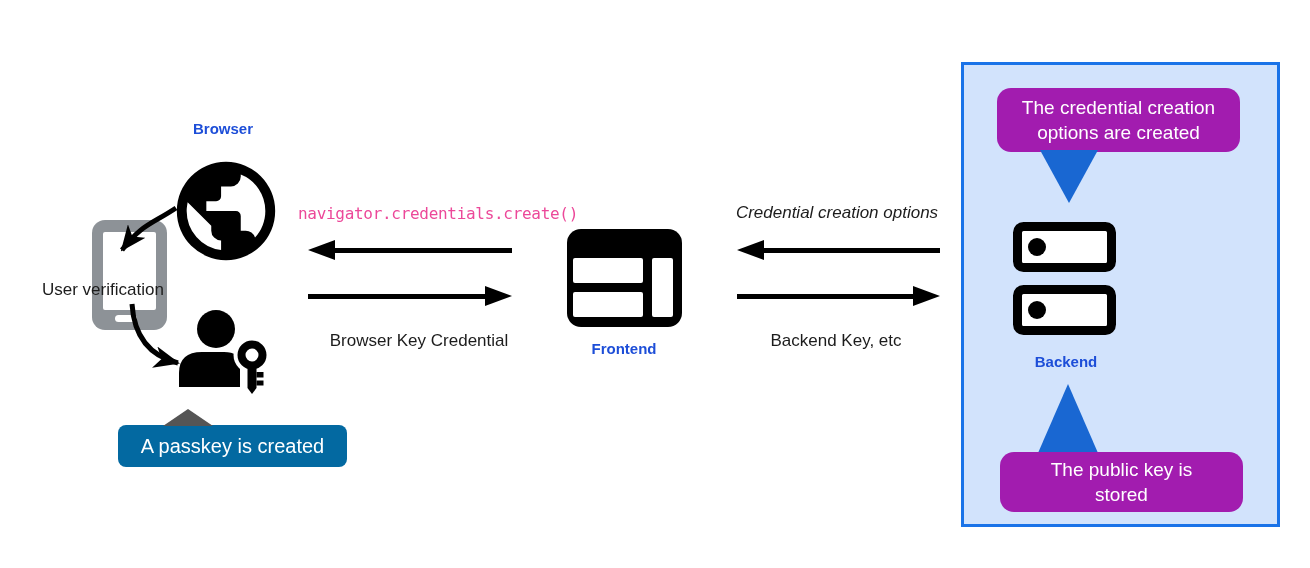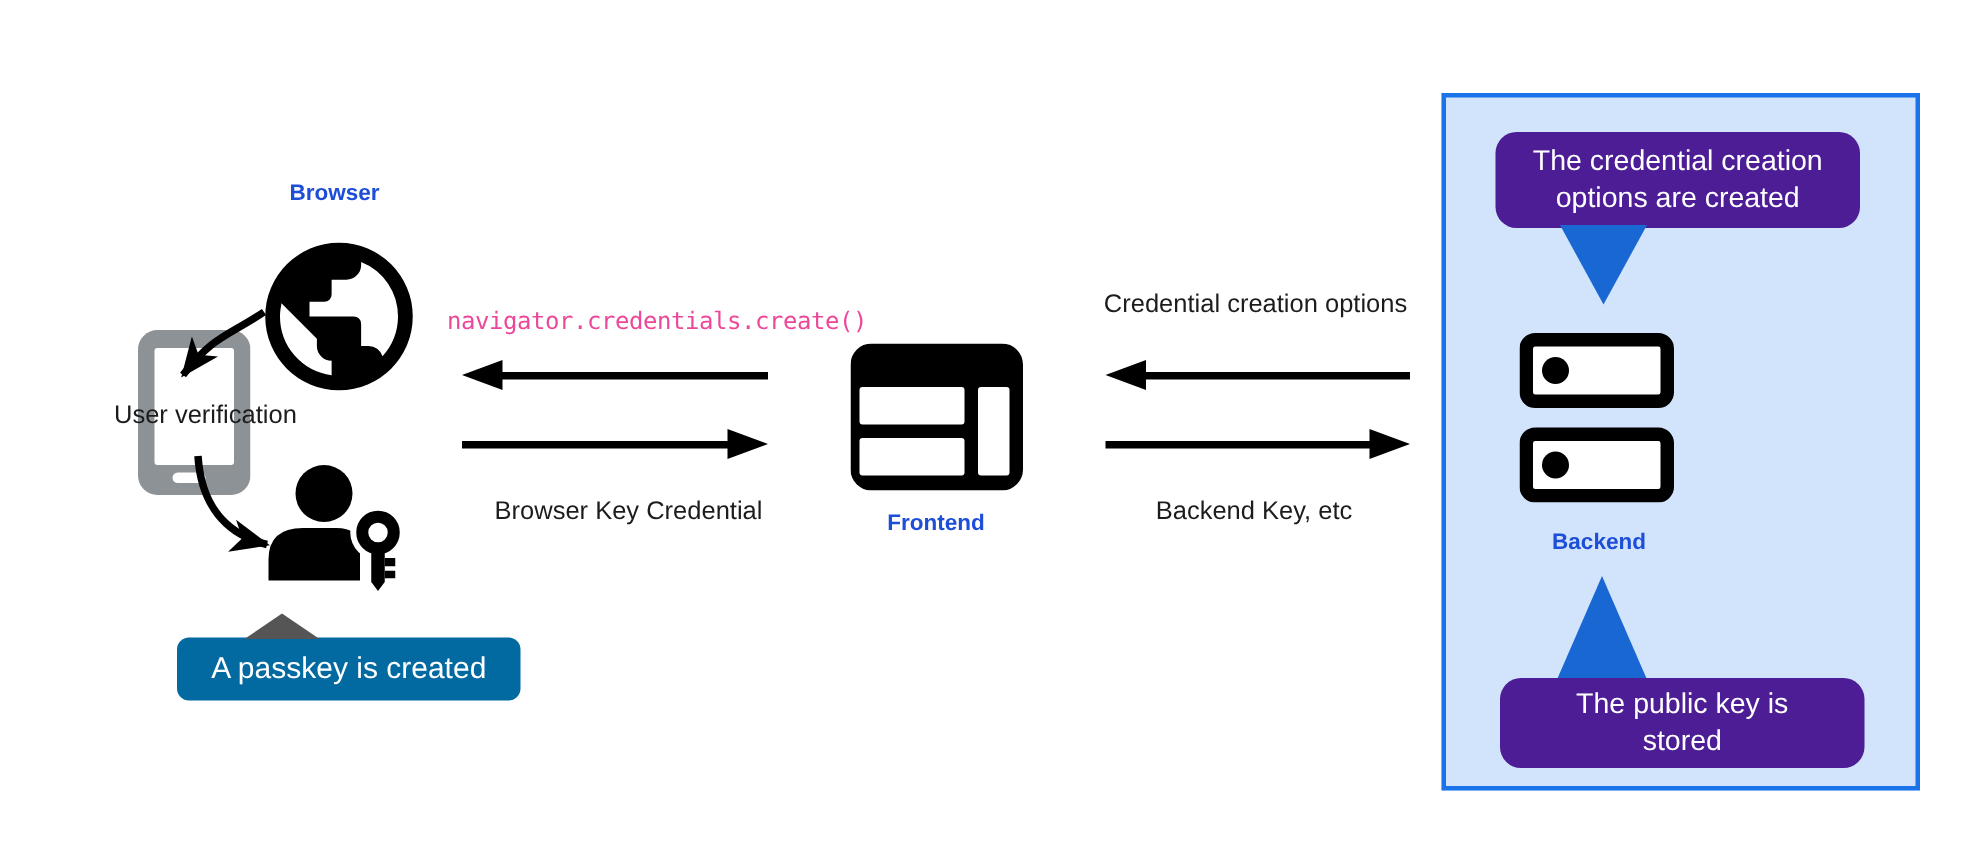--- a/index.html
+++ b/index.html
@@ -10,21 +10,21 @@
   .lbl.code{font-family:"DejaVu Sans Mono","Liberation Mono",monospace;font-size:16px;color:#ec4899;letter-spacing:-0.3px;}
   .lbl.noctr{transform:none;}
   .arrow{position:absolute;height:21px;}
   .arrow .shaft{position:absolute;top:8px;height:5px;background:#000;}
   .arrow .head{position:absolute;top:0;width:0;height:0;border-top:10.5px solid transparent;border-bottom:10.5px solid transparent;}
   .arrow.pl .head{left:0;border-right:27px solid #000;}
   .arrow.pl .shaft{left:24px;right:0;}
   .arrow.pr .head{right:0;border-left:27px solid #000;}
   .arrow.pr .shaft{right:24px;left:0;}
   .callout{position:absolute;display:flex;align-items:center;justify-content:center;text-align:center;color:#fff;border-radius:14px;box-sizing:border-box;}
-  .callout.blue{background:#4c1d95;font-size:19px;line-height:1.32;}
+  .callout.blue{background:#a21caf;font-size:19px;line-height:1.32;}
   .callout.gray{background:#0369a1;border-radius:8px;font-size:20px;}
   .tri{position:absolute;width:0;height:0;}
   .backend-box{position:absolute;left:961px;top:62px;width:319px;height:465px;background:#d2e3fc;border:3px solid #1a73e8;box-sizing:border-box;}
   svg{display:block;}
 </style>
 </head>
 <body>
 
 <div class="abs" style="left:0;top:0;width:1310px;height:568px;">
 
@@ -43,21 +43,21 @@
   <svg class="abs" style="left:0;top:0;pointer-events:none;" width="400" height="420" viewBox="0 0 400 420">
     <defs>
       <marker id="ah" viewBox="0 0 26 22" markerWidth="26" markerHeight="22" refX="24" refY="11" orient="auto" markerUnits="userSpaceOnUse">
         <path d="M0,0 L26,11 L0,22 L7,11 Z" fill="#000000"></path>
       </marker>
     </defs>
     <path d="M 176,208 C 152,224 142,224 122,250" fill="none" stroke="#000000" stroke-width="5" marker-end="url(#ah)"></path>
     <path d="M 132,304 C 134,336 150,356 178,363" fill="none" stroke="#000000" stroke-width="5" marker-end="url(#ah)"></path>
   </svg>
 
-  <div class="lbl noctr" style="left:42px;top:267px;margin-left:34px;">User verification</div>
+  <div class="lbl noctr" style="left:42px;top:280px;">User verification</div>
 
   <svg class="abs" style="left:178px;top:309px;" width="95" height="85" viewBox="0 0 95 85">
     <circle cx="38" cy="20" r="19" fill="#000000"></circle>
     <path d="M1,78 L1,64 Q1,43 24,43 L46,43 Q62,43 62,56 L62,78 Z" fill="#000000"></path>
     <circle cx="74" cy="46" r="18.5" fill="#ffffff"></circle>
     <circle cx="74" cy="46" r="10.5" fill="none" stroke="#000000" stroke-width="8"></circle>
     <rect x="69.5" y="57" width="9" height="22" fill="#000000"></rect>
     <rect x="78.5" y="63" width="7" height="5.5" fill="#000000"></rect>
     <rect x="78.5" y="71.5" width="7" height="5" fill="#000000"></rect>
     <polygon points="69.5,79 78.5,79 74,85" fill="#000000"></polygon>
@@ -82,21 +82,21 @@
   <div class="lbl" style="left:419px;top:331px;">Browser Key Credential</div>
 
   <svg class="abs" style="left:567px;top:229px;" width="115" height="98" viewBox="0 0 115 98">
     <rect x="0" y="0" width="115" height="98" rx="14" fill="#000000"></rect>
     <rect x="6" y="29" width="70" height="25" rx="2" fill="#ffffff"></rect>
     <rect x="6" y="63" width="70" height="25" rx="2" fill="#ffffff"></rect>
     <rect x="85" y="29" width="21" height="59" rx="2" fill="#ffffff"></rect>
   </svg>
   <div class="lbl bold" style="left:624px;top:340px;">Frontend</div>
 
-  <div class="lbl" style="left:837px;top:193px;">Credential creation options</div>
+  <div class="lbl" style="left:837px;top:203px;font-style:italic;">Credential creation options</div>
 
   <div class="arrow pl" style="left:737px;top:240px;width:203px;">
     <div class="head"></div>
       <div class="shaft"></div>
   </div>
   <div class="arrow pr" style="left:737px;top:286px;width:203px;">
     <div class="head"></div>
       <div class="shaft"></div>
   </div>
 

